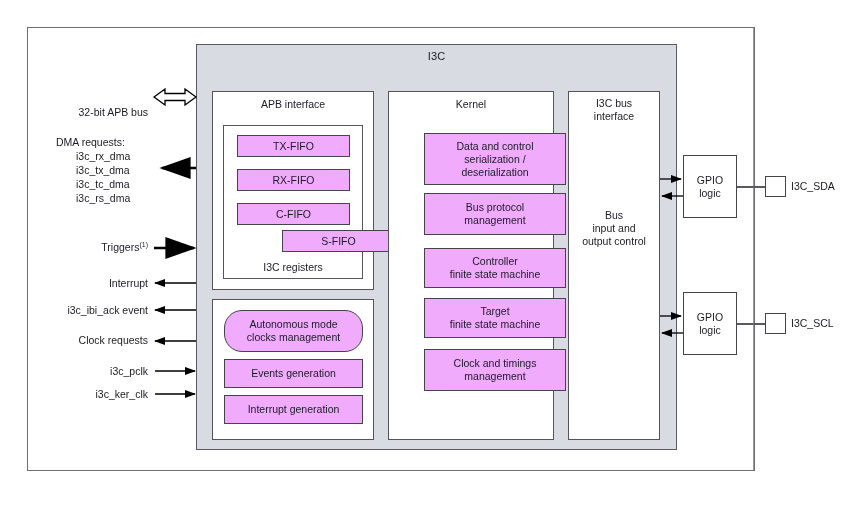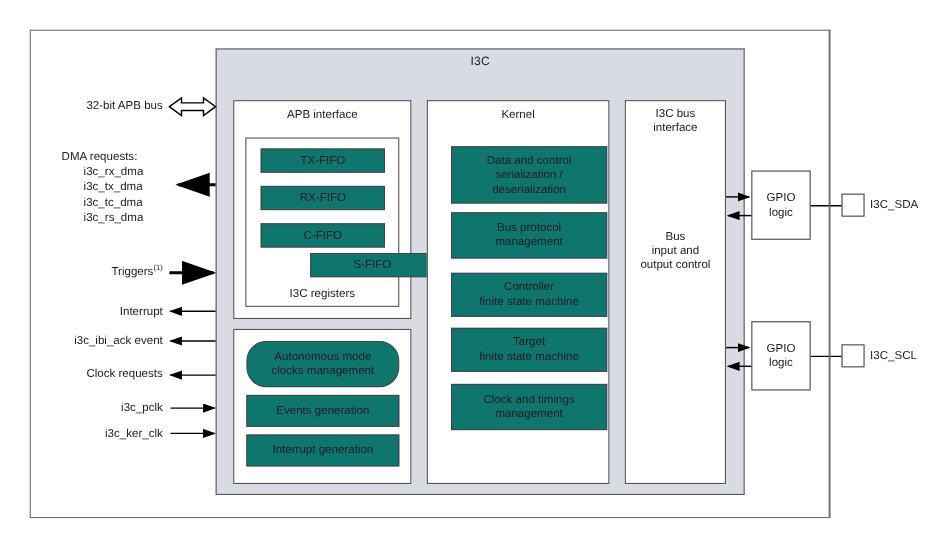--- a/index.html
+++ b/index.html
@@ -67,33 +67,33 @@
   
   .reg-frame {
     left: 223px; top: 125px;
     width: 140px; height: 154px;
     background: #ffffff;
     border: 1.3px solid #54545a;
   }
 
   
   .blk {
-    background: #0f766e;
+    background: #f0abfc;
     border: 1.4px solid #44444a;
     display: flex;
     align-items: center;
     justify-content: center;
     text-align: center;
     font-size: 10.5px;
     line-height: 13px;
     padding: 0 3px;
   }
   .fifo { left: 237px; width: 113px; height: 22px; }
 
-  .kblk { left: 410px; width: 142px; }
+  .kblk { left: 424px; width: 142px; }
   .ablk { left: 224px; width: 139px; }
 
   
   .gpio {
     background: #ffffff;
     border: 1.3px solid #44444a;
     display: flex;
     align-items: center;
     justify-content: center;
     text-align: center;
@@ -185,21 +185,21 @@
   <div class="abs gpio" style="top:155px; height:63px; white-space:pre-line;">GPIO
 logic</div>
   <div class="abs pad" style="top:176px;"></div>
   <div class="abs pad-label" style="top:180px;">I3C_SDA</div>
 
   <div class="abs gpio" style="top:292px; height:63px; white-space:pre-line;">GPIO
 logic</div>
   <div class="abs pad" style="top:313px;"></div>
   <div class="abs pad-label" style="top:317px;">I3C_SCL</div>
 
-  <div class="abs sig-label" style="left:0px; top:90px; width:148px;">32-bit APB bus</div>
+  <div class="abs sig-label" style="left:0px; top:106px; width:148px;">32-bit APB bus</div>
 
   <div class="abs dma-group" style="left:56px; top:135px; width:120px;">
     <div class="dma-head">DMA requests:</div>
     <div class="dma-item">i3c_rx_dma</div>
     <div class="dma-item">i3c_tx_dma</div>
     <div class="dma-item">i3c_tc_dma</div>
     <div class="dma-item">i3c_rs_dma</div>
   </div>
 
   <div class="abs sig-label" style="left:0px; top:241px; width:148px;">

